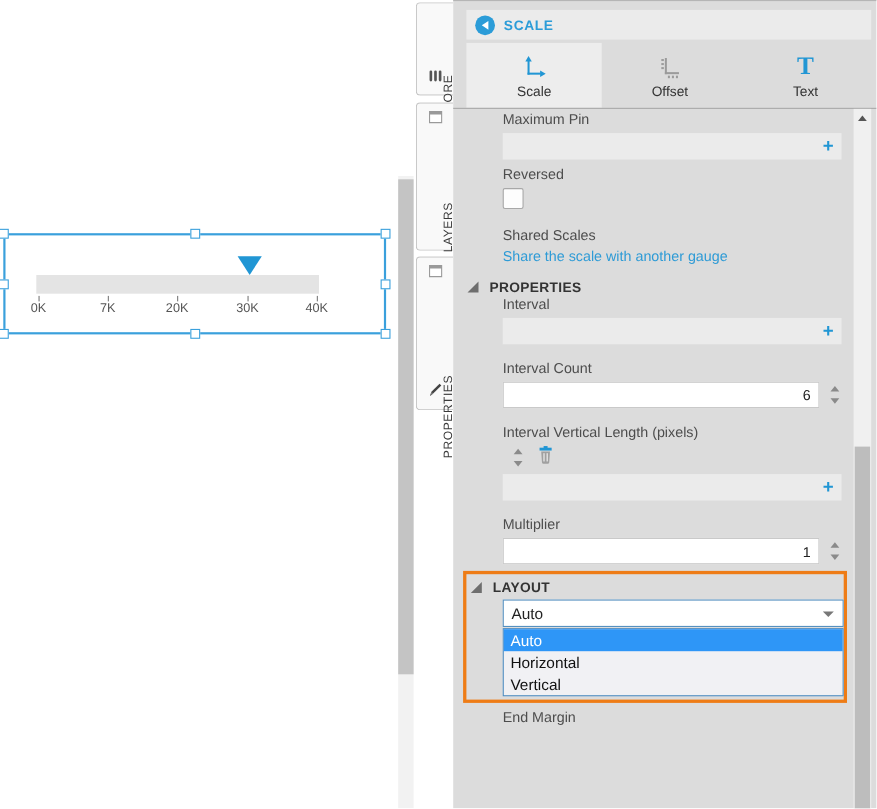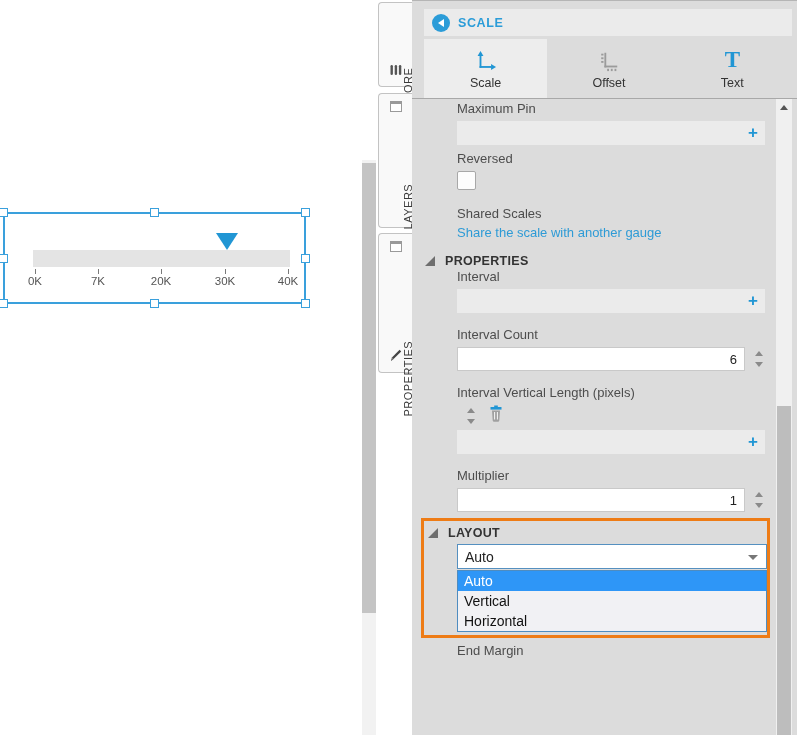--- a/index.html
+++ b/index.html
@@ -2,21 +2,21 @@
 <html><head>
 <meta charset="utf-8">
 <style>
   * { margin:0; padding:0; box-sizing:border-box; }
   html,body { width:797px; height:735px; }
   body { font-family:"Liberation Sans", sans-serif; background:#fff; overflow:hidden; }
   .root { position:relative; width:797px; height:735px; background:#fff; overflow:hidden; }
 
   
   .canvas { position:absolute; left:0; top:0; width:378px; height:735px; background:#fff; }
-  .sel { position:absolute; left:3px; top:212px; width:303px; height:92px; border:2px solid #3aa0dc; }
+  .sel { position:absolute; left:3px; top:212px; width:348px; height:92px; border:2px solid #3aa0dc; }
   .handle { position:absolute; width:9px; height:9px; background:#fff; border:1.5px solid #3aa0dc; }
   .h-tl{left:-6px;top:-6px}.h-tm{left:calc(50% - 4.5px);top:-6px}.h-tr{right:-6px;top:-6px}
   .h-ml{left:-6px;top:calc(50% - 4.5px)}.h-mr{right:-6px;top:calc(50% - 4.5px)}
   .h-bl{left:-6px;bottom:-6px}.h-bm{left:calc(50% - 4.5px);bottom:-6px}.h-br{right:-6px;bottom:-6px}
   .track { position:absolute; left:28px; top:36px; width:257px; height:17px; background:#e4e4e4; }
   .marker { position:absolute; left:211px; top:19px; width:0; height:0;
             border-left:11px solid transparent; border-right:11px solid transparent;
             border-top:17px solid #2196d4; }
   .tick { position:absolute; top:55px; width:1px; height:5px; background:#7a7a7a; }
   .tick-label { position:absolute; top:61px; width:40px; text-align:center; font-size:11.5px; color:#555; }
@@ -269,22 +269,22 @@
         <div class="sec-header">
           <span class="expander"></span>
           <span class="sec-title">LAYOUT</span>
         </div>
         <div class="combo">
           <span>Auto</span>
           <span class="combo-arrow"></span>
         </div>
         <div class="dd-list">
           <div class="dd-item selected">Auto</div>
+          <div class="dd-item">Horizontal</div>
           <div class="dd-item">Vertical</div>
-          <div class="dd-item">Horizontal</div>
         </div>
       </div>
 
       <div class="flabel" style="margin-top:4px">End Margin</div>
 
     </div>
 
     <div class="p-scroll">
       <div class="p-scroll-up">
           <span class="up-arrow"></span>

